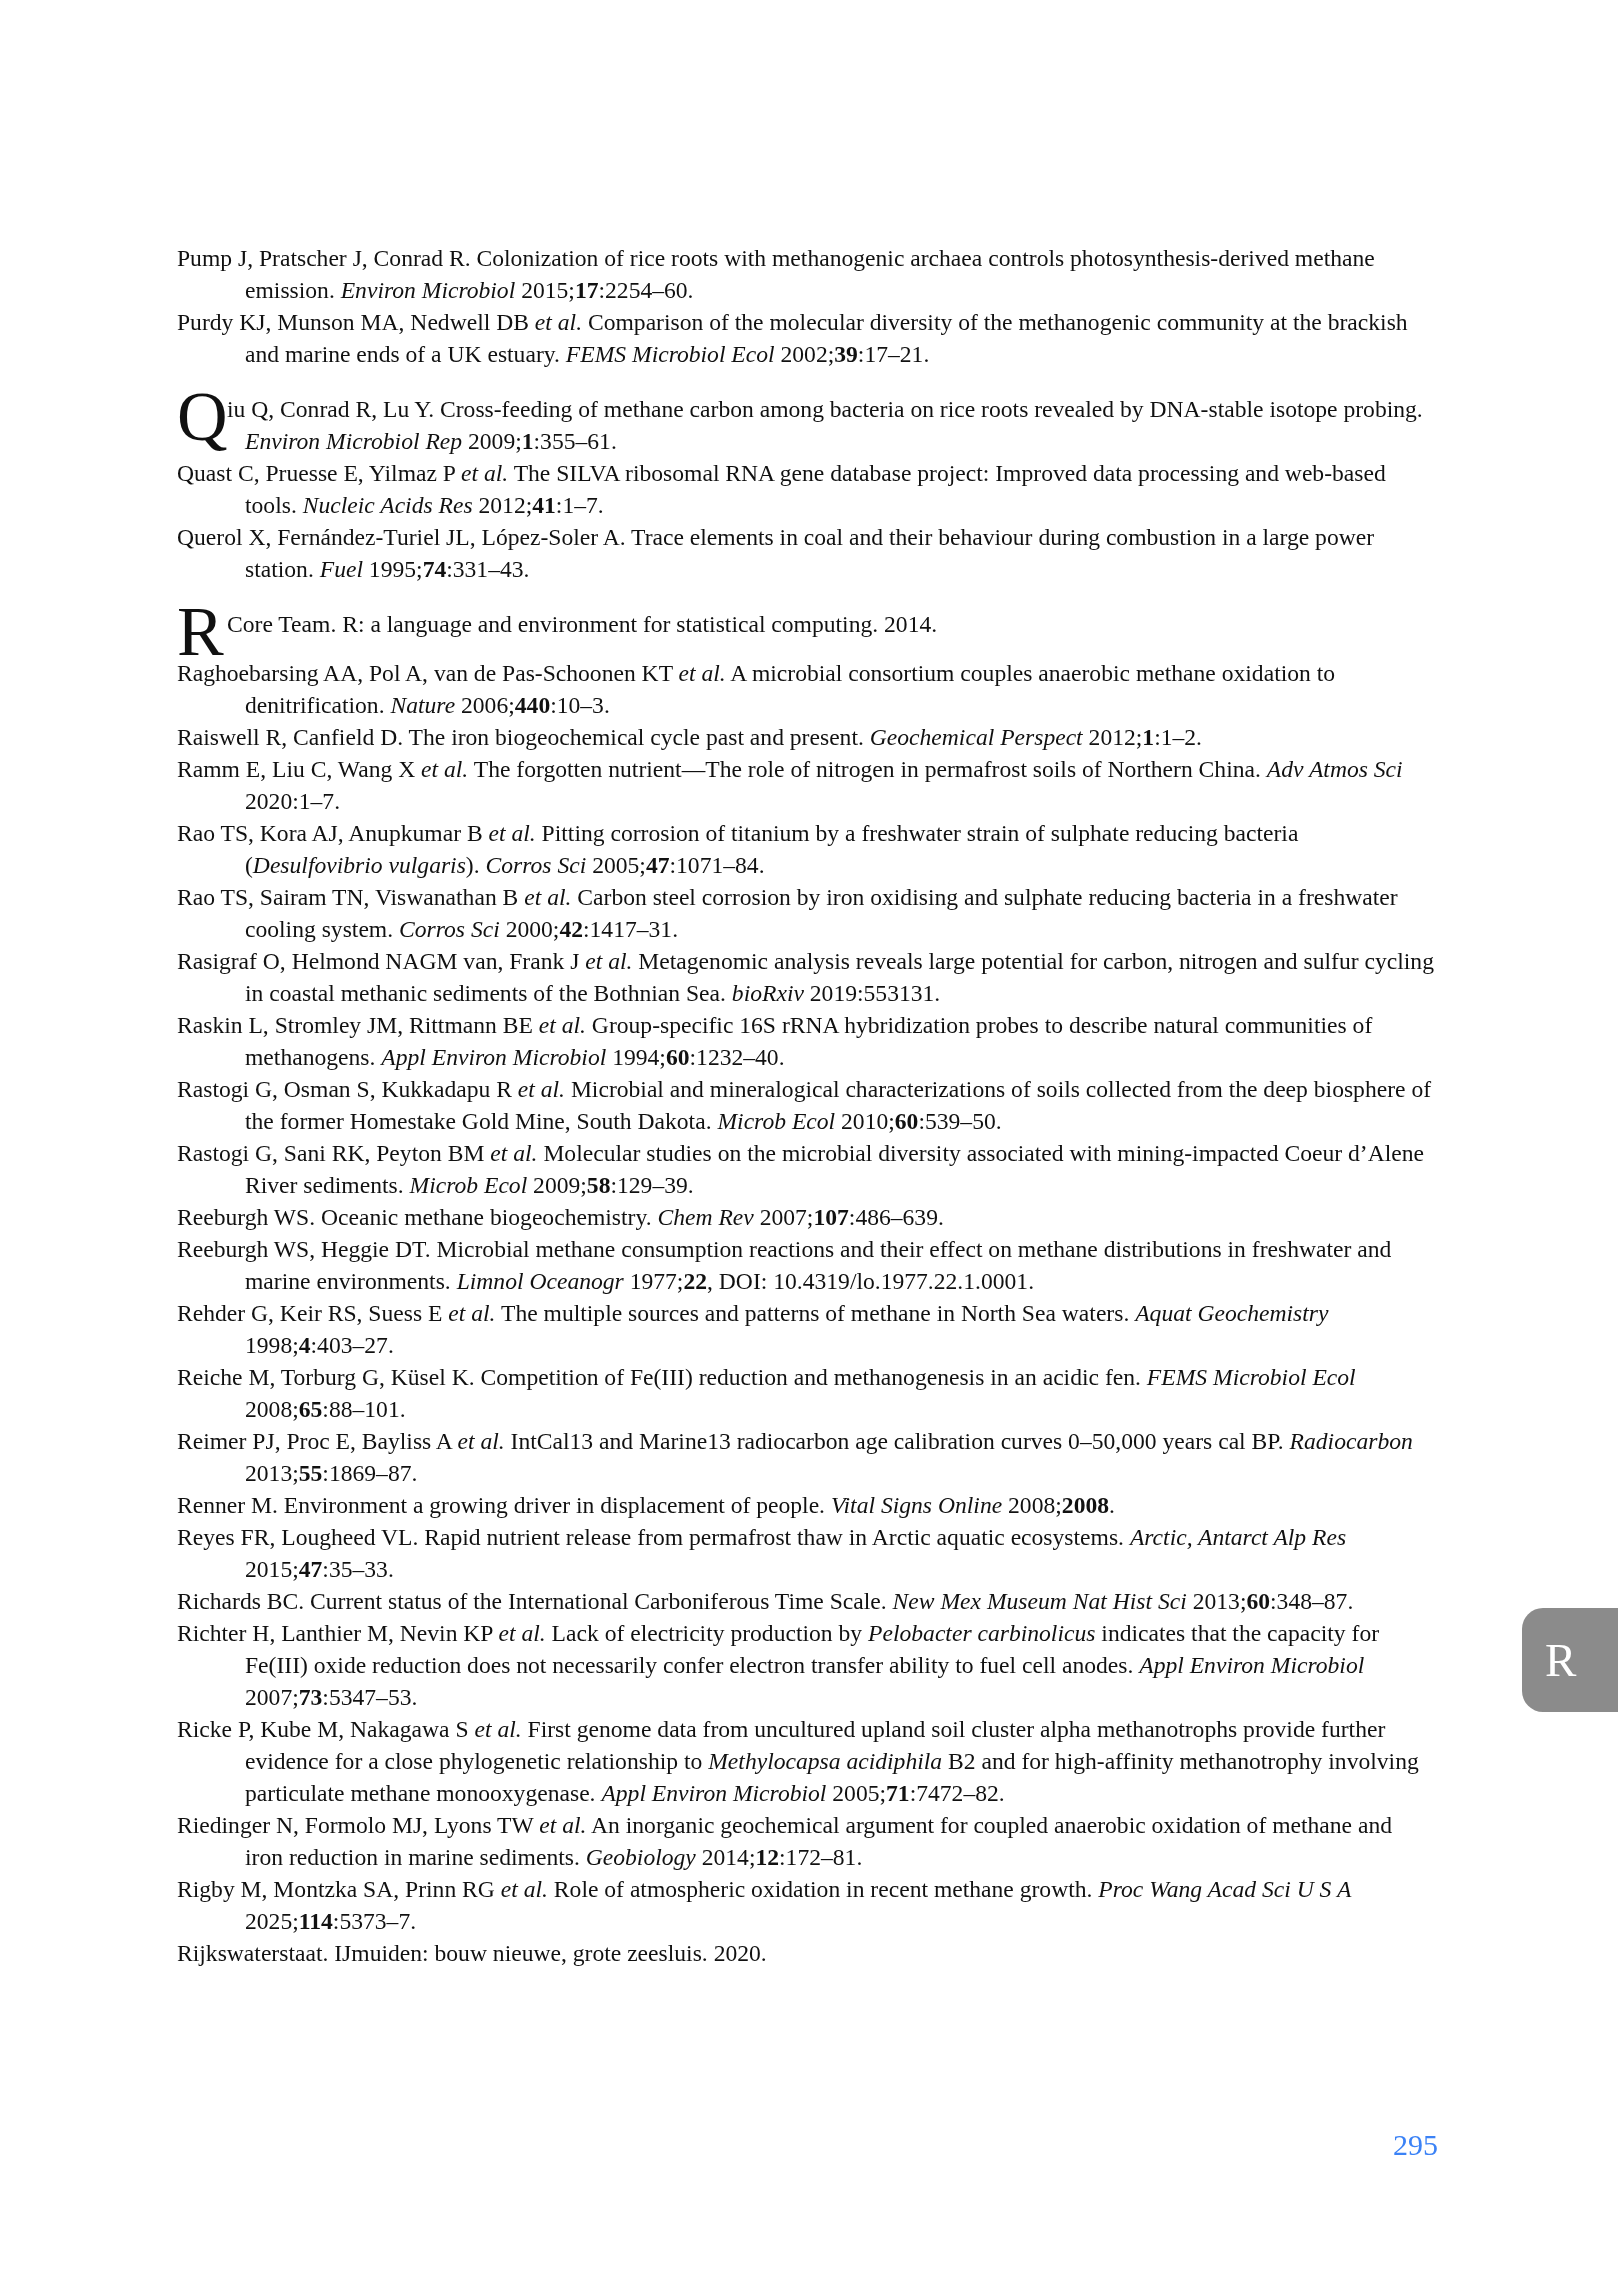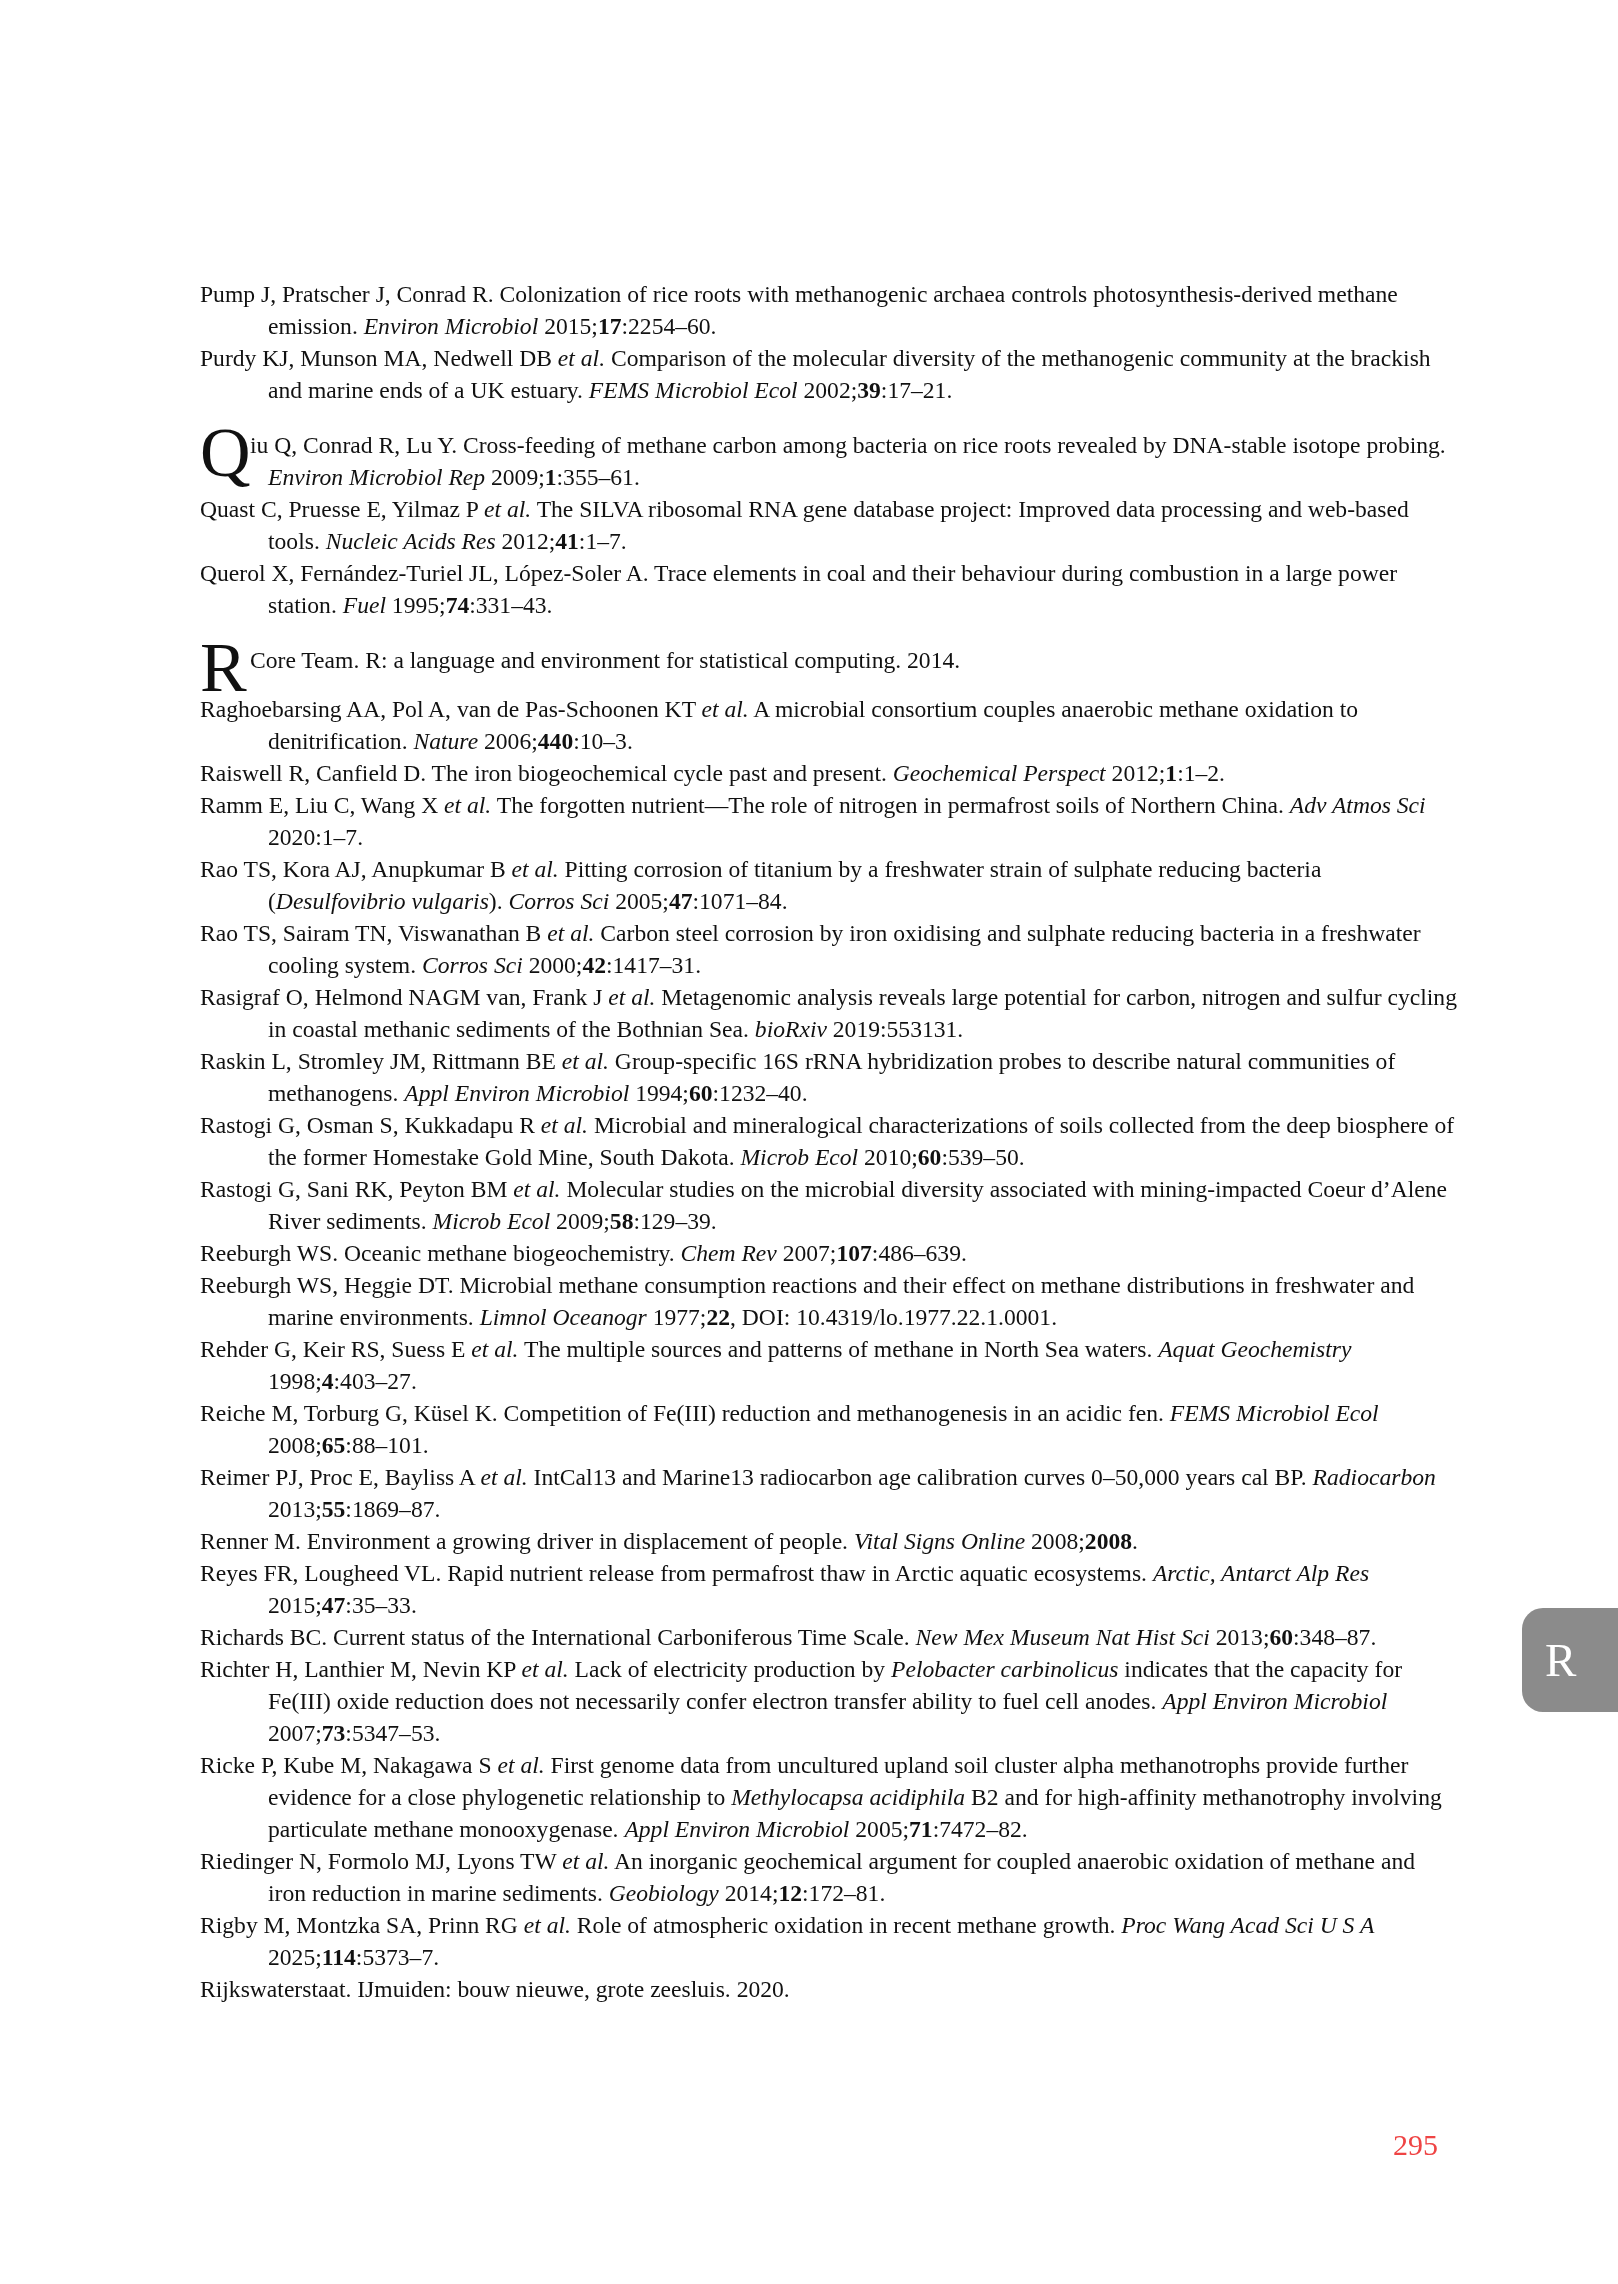--- a/index.html
+++ b/index.html
@@ -6,26 +6,25 @@
   body {
     width:1618px; height:2284px;
     background:#ffffff;
     position:relative;
     overflow:hidden;
     font-family:"Liberation Serif", serif;
     color:#111111;
   }
   .refs {
     position:absolute;
-    left:200px; top:242px;
+    left:177px; top:242px;
     width:1257px;
     font-size:23.6px;
     line-height:32px;
     text-align:left;
-    margin-top:36px;
   }
   p.ref-entry {
     margin:0;
     padding-left:68px;
     text-indent:-68px;
   }
   p.section-start {
     margin-top:23px;
     position:relative;
     text-indent:-18px;
@@ -52,21 +51,21 @@
     box-sizing:border-box;
     font-size:47px;
   }
   .page-number {
     position:absolute;
     top:2128px;
     left:1286px;
     width:152px;
     text-align:right;
     font-size:30px;
-    color:#ef4444;
+    color:#3b82f6;
   }
 </style>
 </head>
 <body>
 
 <div class="page">
 
   <main class="refs">
       <p class="ref-entry"><span class="rm">Pump J, Pratscher J, Conrad R. Colonization of rice roots with methanogenic archaea controls photosynthesis-derived methane emission. </span><span class="it">Environ Microbiol</span><span class="rm"> 2015;</span><span class="bf">17</span><span class="rm">:2254–60.</span></p>
       <p class="ref-entry"><span class="rm">Purdy KJ, Munson MA, Nedwell DB </span><span class="it">et al.</span><span class="rm"> Comparison of the molecular diversity of the methanogenic community at the brackish and marine ends of a UK estuary. </span><span class="it">FEMS Microbiol Ecol</span><span class="rm"> 2002;</span><span class="bf">39</span><span class="rm">:17–21.</span></p>

